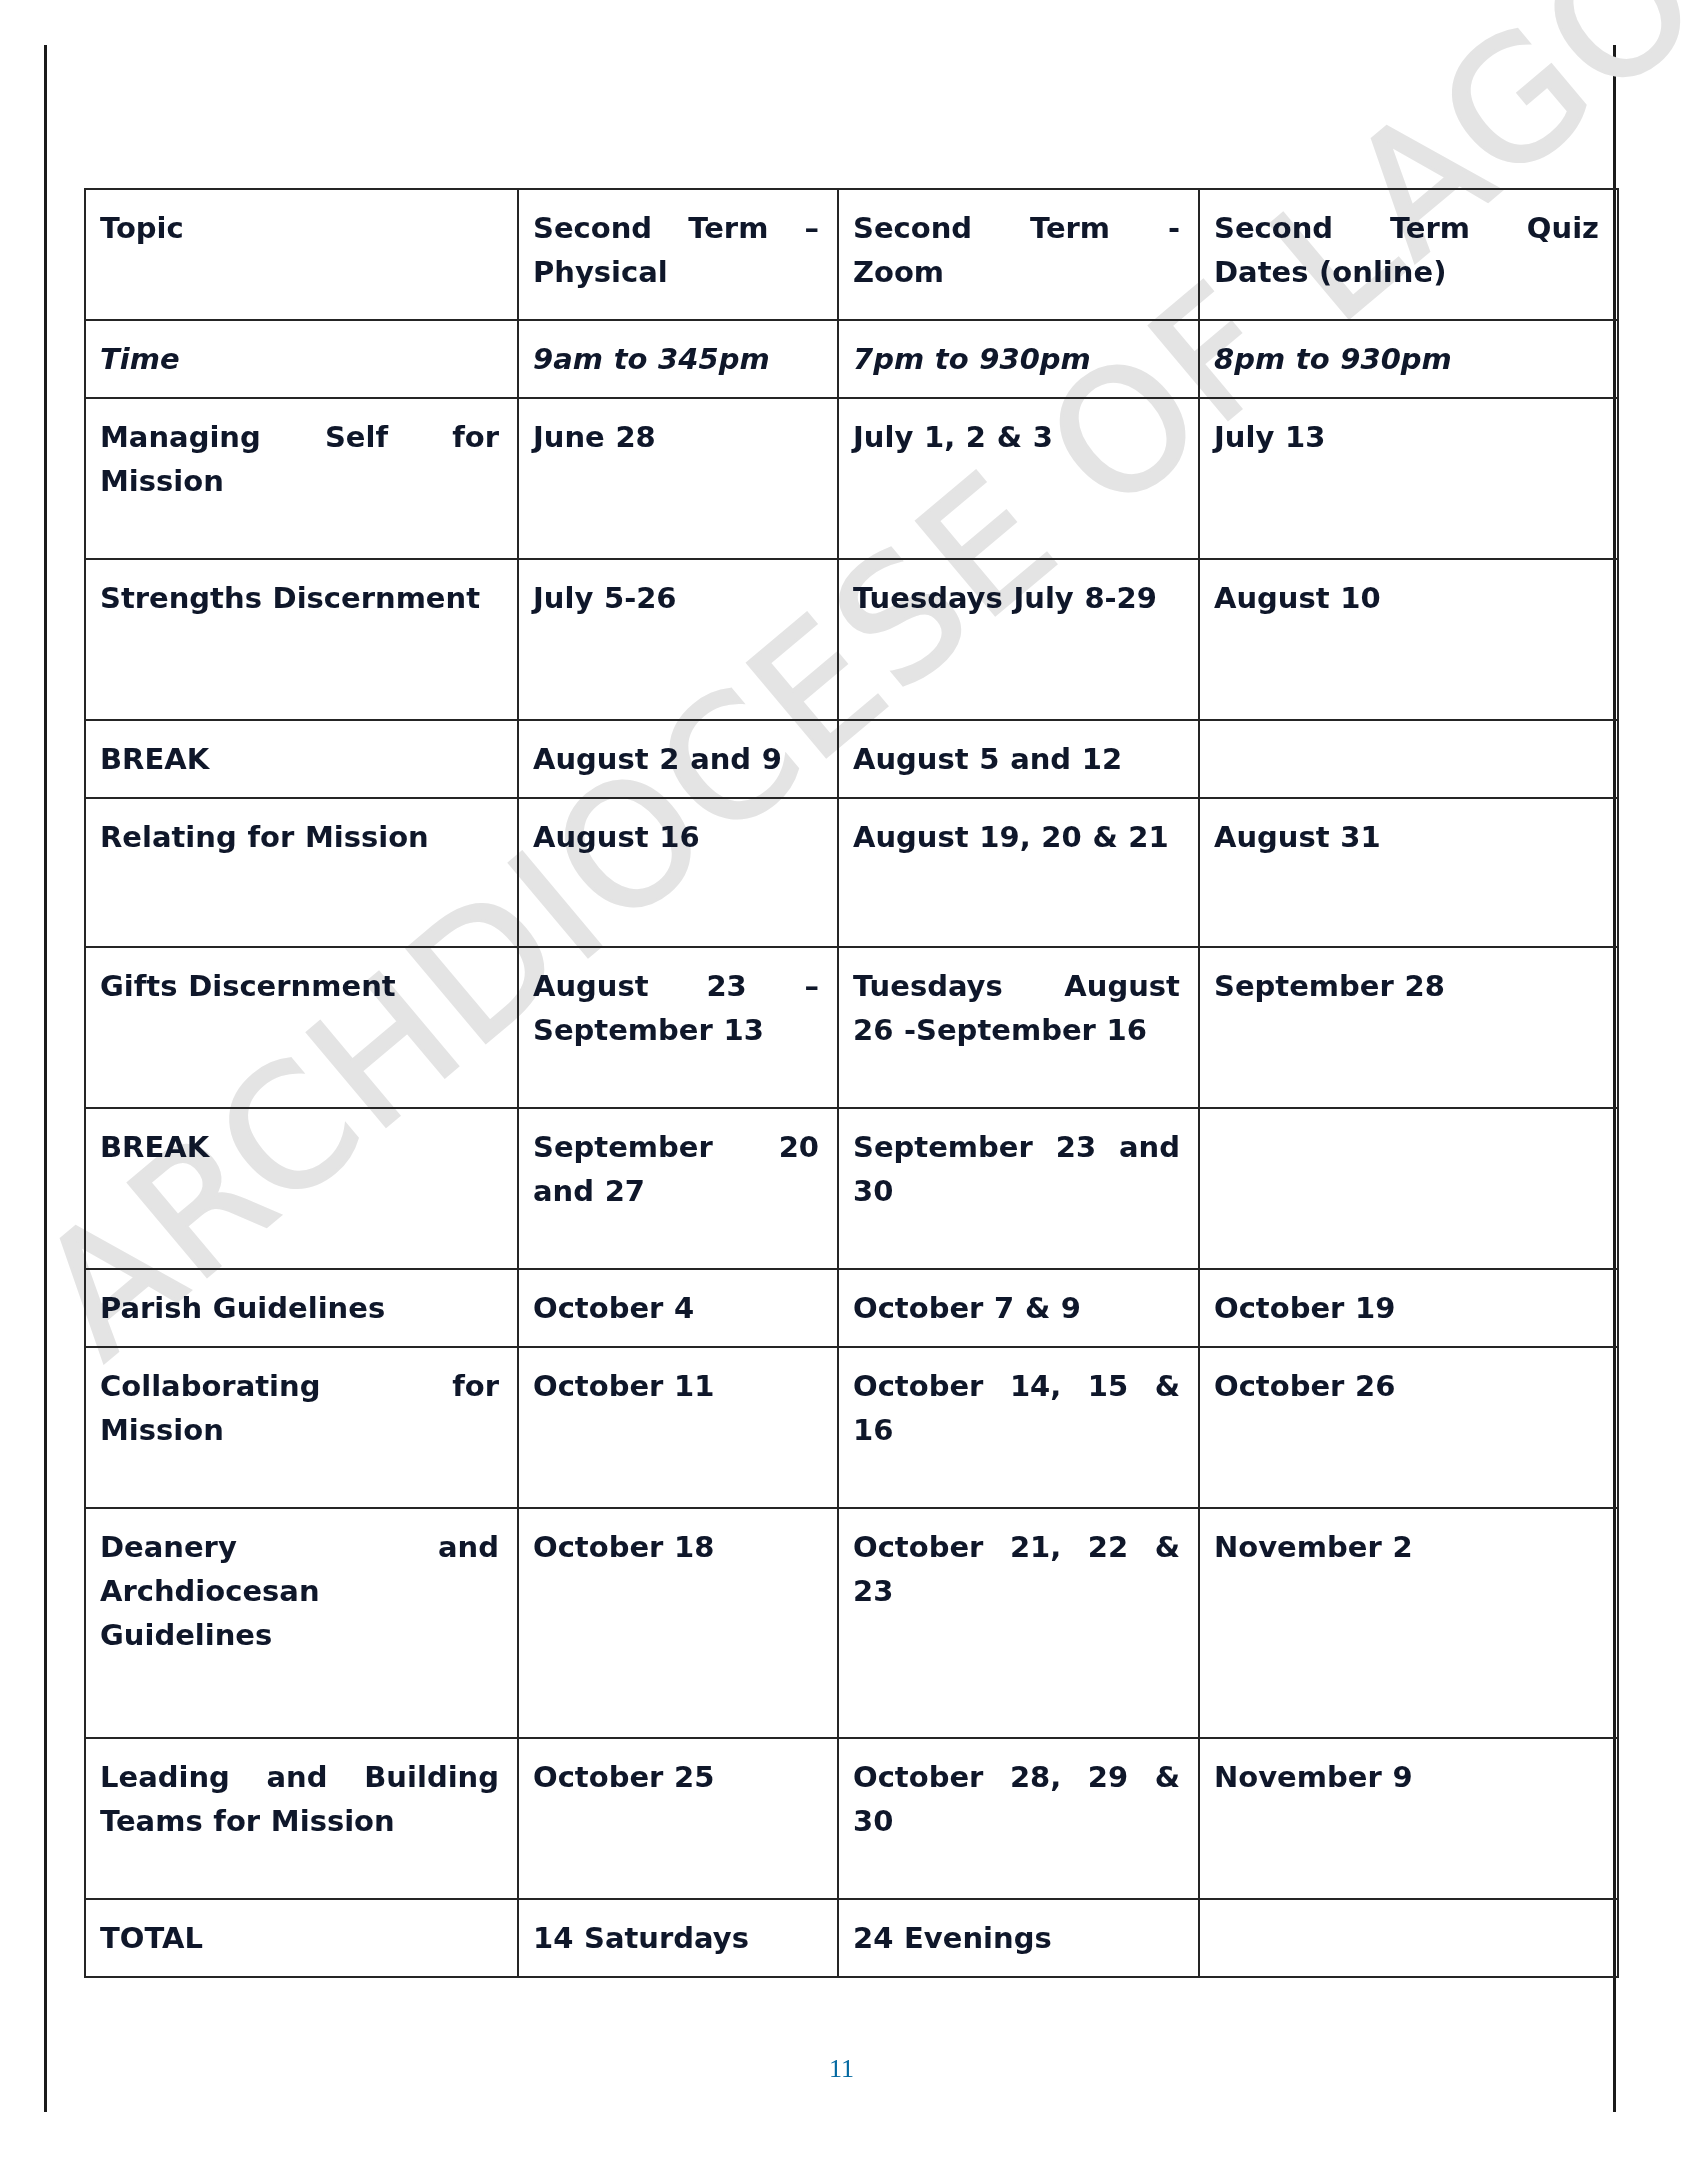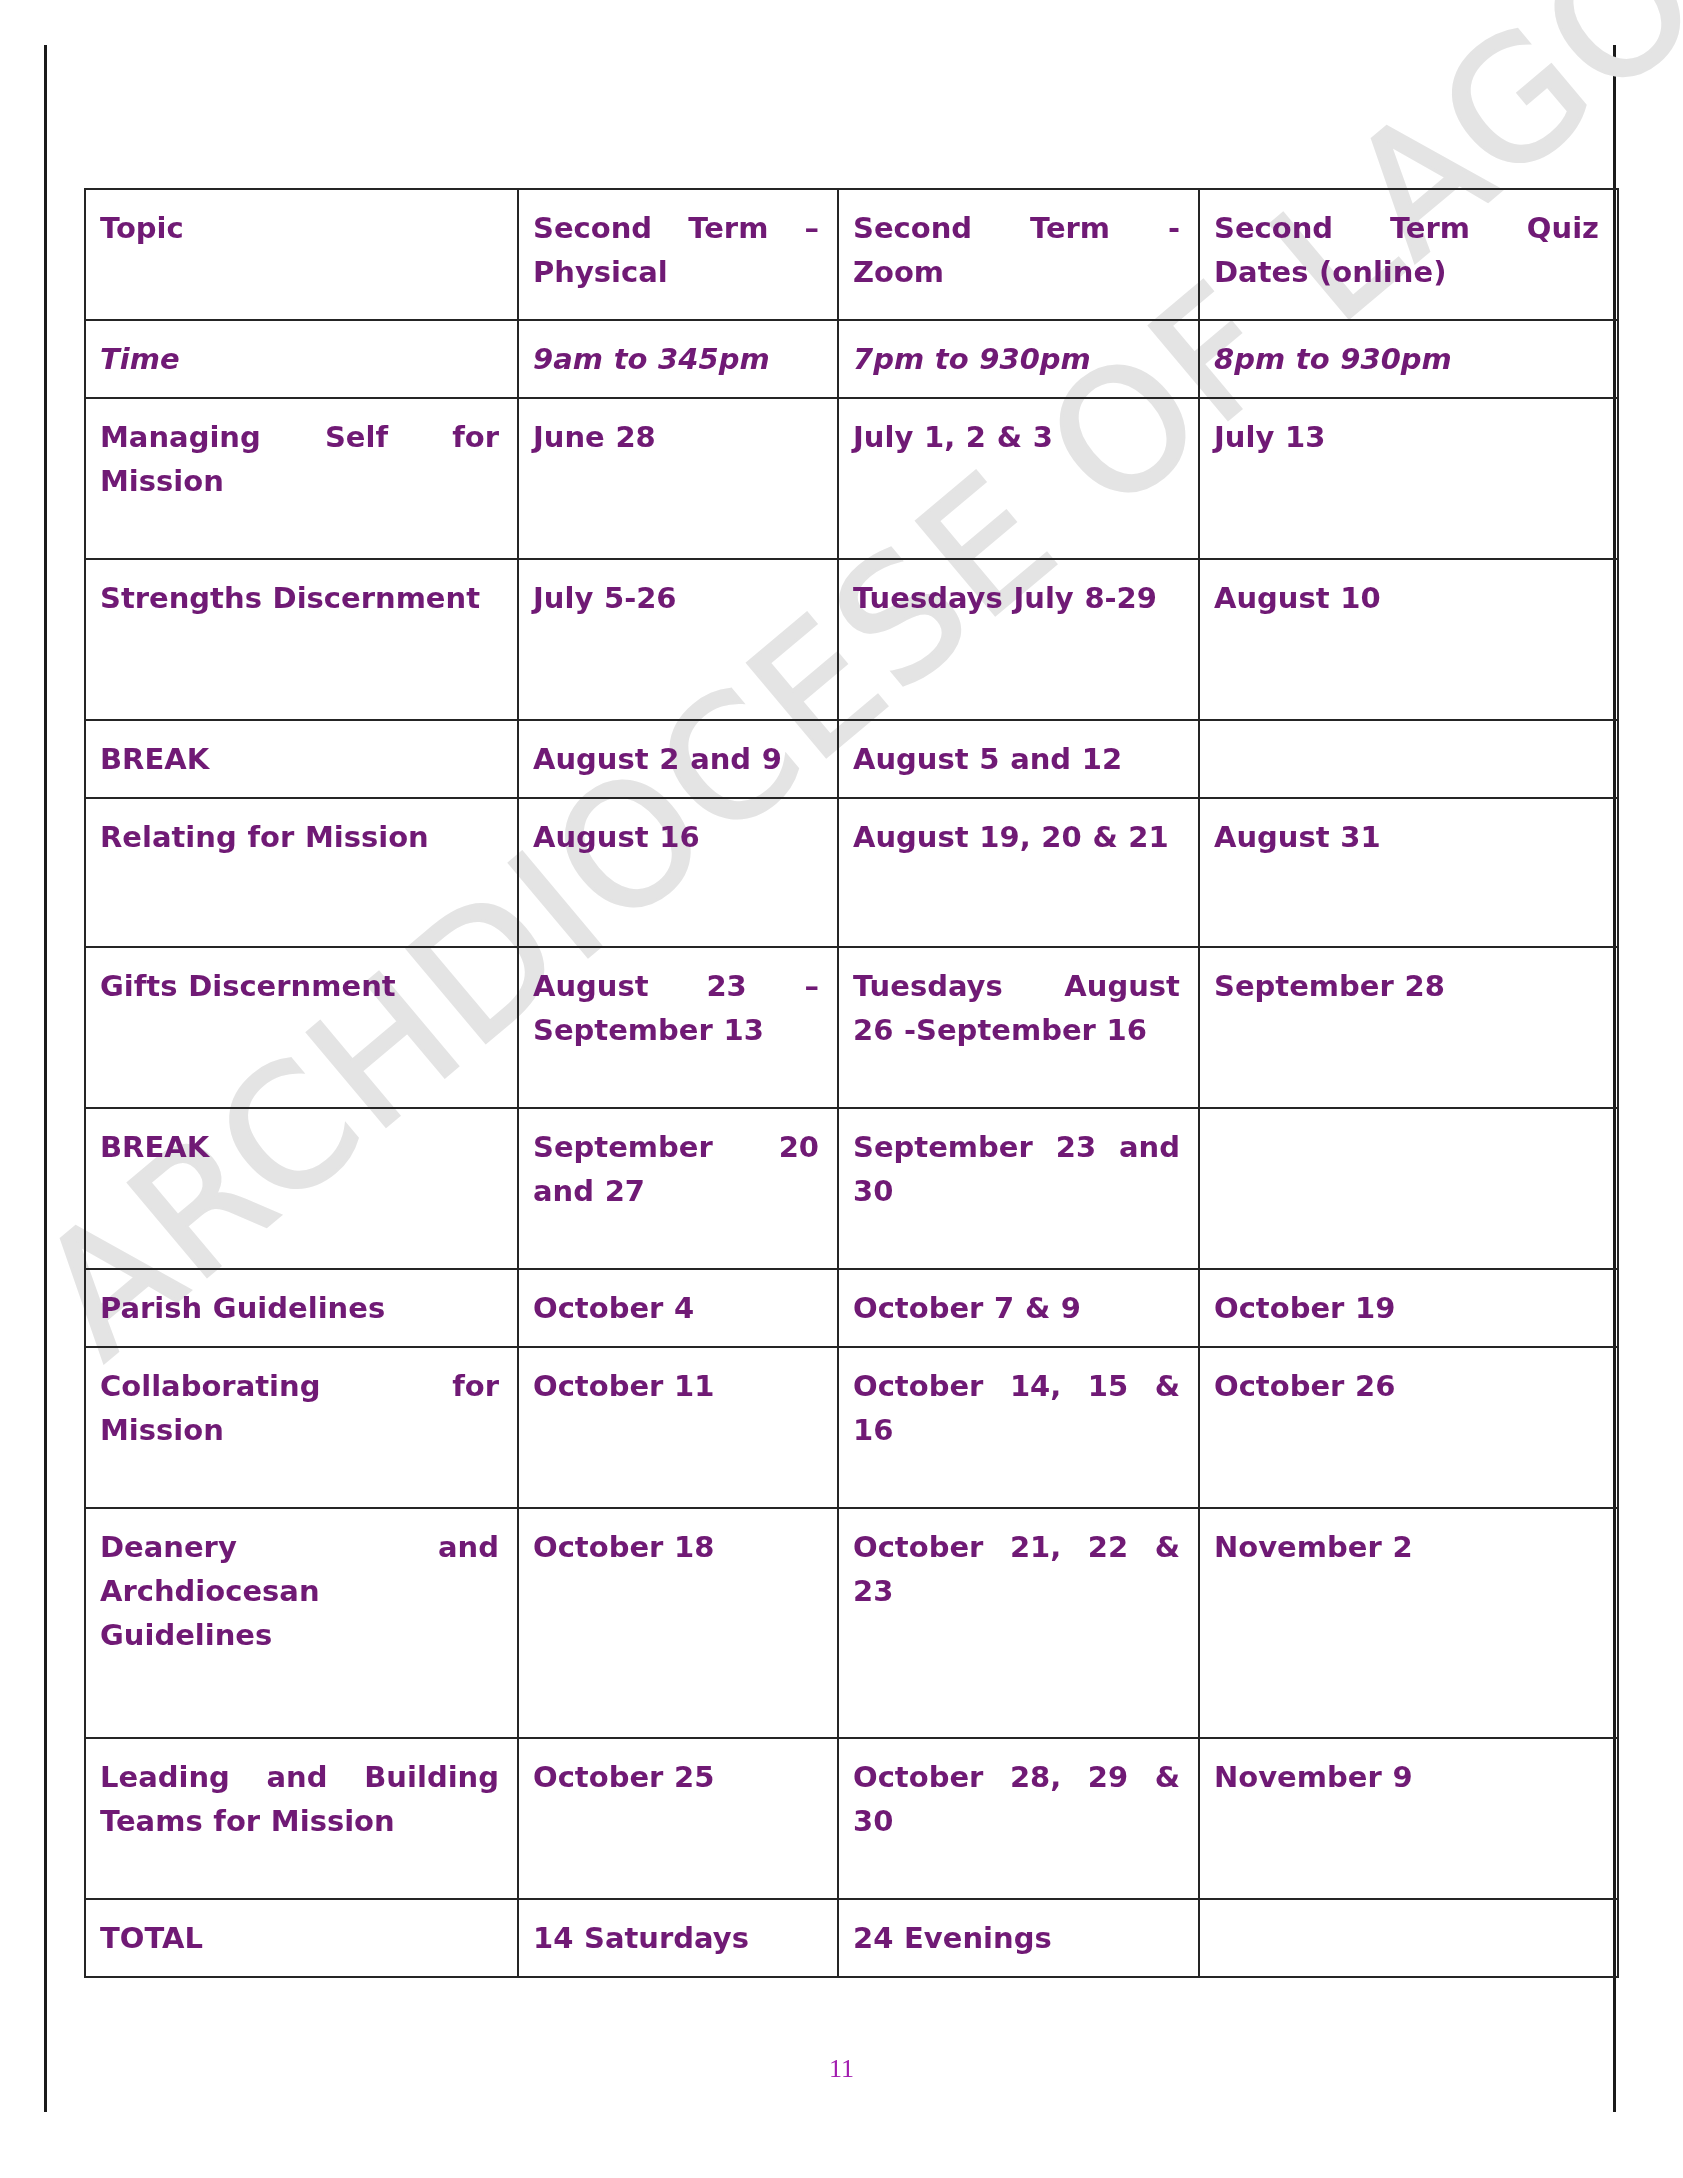--- a/index.html
+++ b/index.html
@@ -75,21 +75,21 @@
     background: transparent;
   }
   table#schedule td {
     border: 2px solid #252525;
     vertical-align: top;
     padding: 16px 18px 14px 14px;
     font-family: "DejaVu Sans", sans-serif;
     font-size: 29px;
     line-height: 1.52;
     font-weight: 600;
-    color: #701a75;
+    color: #0f172a;
     text-align: justify;
     text-justify: inter-word;
     word-spacing: 0.02em;
     background: transparent;
   }
   table#schedule td .cell-text {
     display: block;
   }
   
   table#schedule td.justify .cell-text {
@@ -118,21 +118,21 @@
 
   
   #page-number {
     position: absolute;
     left: 0;
     top: 2054px;
     width: 1683px;
     text-align: center;
     font-family: "Liberation Serif", serif;
     font-size: 26px;
-    color: #a21caf;
+    color: #0369a1;
     z-index: 4;
   }
 </style>
 </head>
 <body>
 
 <div id="page">
 
   <div id="page-frame"></div>
 

